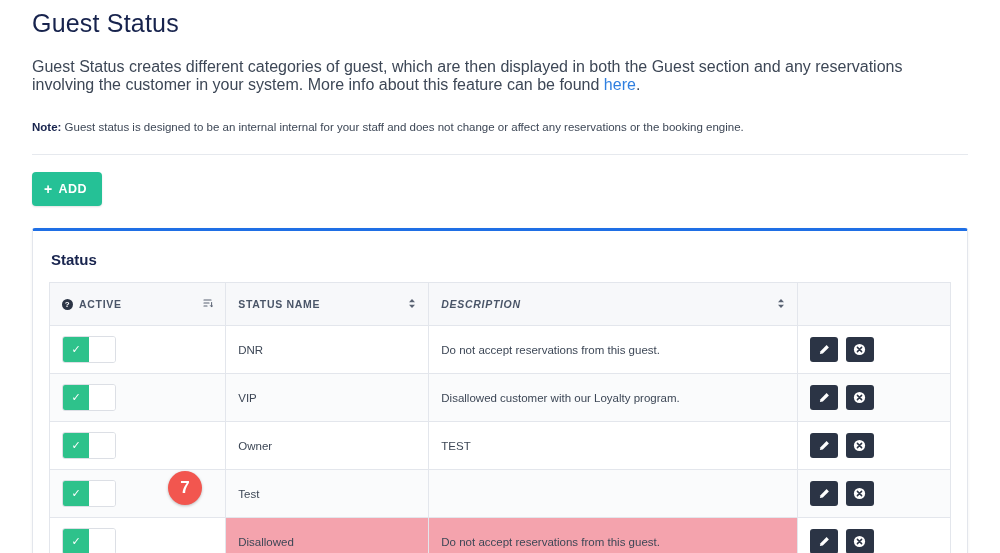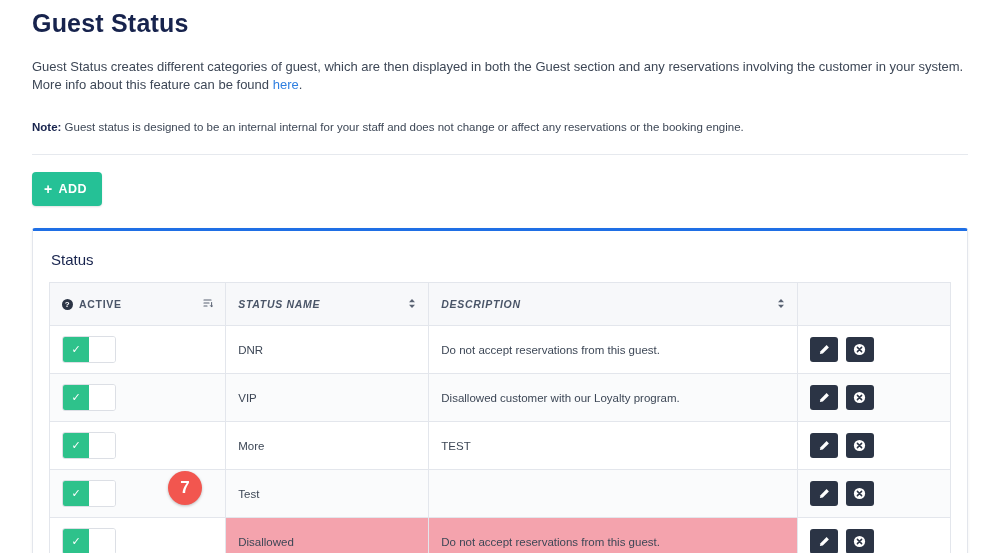--- a/index.html
+++ b/index.html
@@ -14,30 +14,30 @@
     width: 1000px;
     height: 553px;
     overflow: hidden;
     background: #fff;
   }
   .content {
     padding: 0 32px;
   }
   .page-title {
     font-size: 25px;
-    font-weight: bold;
+    font-weight: normal;
     color: #17234d;
     letter-spacing: .2px;
     margin: 0;
     padding-top: 8px;
     line-height: 30px;
   }
   .intro {
     margin-top: 20px;
-    font-size: 13px;
+    font-size: 16px;
     line-height: 18px;
     color: #3d4756;
     max-width: 940px;
   }
   .intro a {
     color: #2f7fe0;
     text-decoration: none;
   }
   .note {
     margin-top: 24px;
@@ -76,21 +76,21 @@
     margin-top: 22px;
     border: 1px solid #e3e6ec;
     border-top: 3px solid #1f6fe5;
     border-radius: 3px;
     background: #fff;
     box-shadow: 0 1px 3px rgba(16,24,40,.06);
     padding: 16px 16px 18px 16px;
   }
   .card-title {
     font-size: 15px;
-    font-weight: normal;
+    font-weight: bold;
     color: #17234d;
     margin: 4px 0 14px 2px;
   }
   table.status-table {
     width: 100%;
     border-collapse: collapse;
     font-size: 11.5px;
   }
   table.status-table th {
     background: #f7f8fa;
@@ -137,21 +137,21 @@
     text-align: center;
     font-weight: bold;
   }
   .sort-icon {
     color: #7a8494;
     font-size: 9px;
     line-height: 1;
     display: inline-block;
   }
   .col-active { width: 165px; }
-  .col-name { width: 200px; font-style: italic; }
+  .col-name { width: 200px; }
   .col-desc { width: 390px; font-style: italic; }
   .col-actions { width: 140px; }
 
   .toggle {
     width: 52px;
     height: 25px;
     border: 1px solid #dcdfe5;
     border-radius: 3px;
     display: inline-flex;
     overflow: hidden;
@@ -333,21 +333,21 @@
             </td>
           </tr>
 
           <tr>
             <td>
               <div class="toggle">
                 <div class="on">✓</div>
                 <div class="off"></div>
               </div>
             </td>
-            <td>More</td>
+            <td>Owner</td>
             <td>TEST</td>
             <td>
               <div class="actions">
                 <button class="icon-btn">
                   <svg width="12" height="12" viewBox="0 0 12 12">
                       <path d="M8.6 1.1l2.3 2.3-6.1 6.1-2.9.6.6-2.9z" fill="#fff"></path>
                     </svg>
                 </button>
                 <button class="icon-btn">
                   <svg width="13" height="13" viewBox="0 0 13 13">

